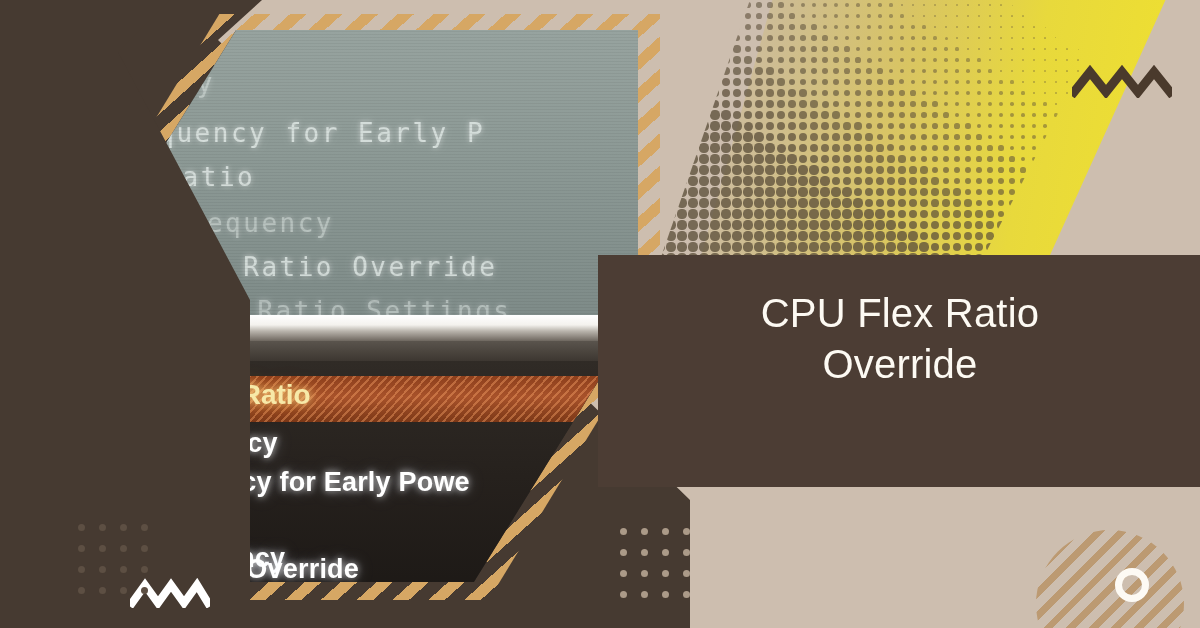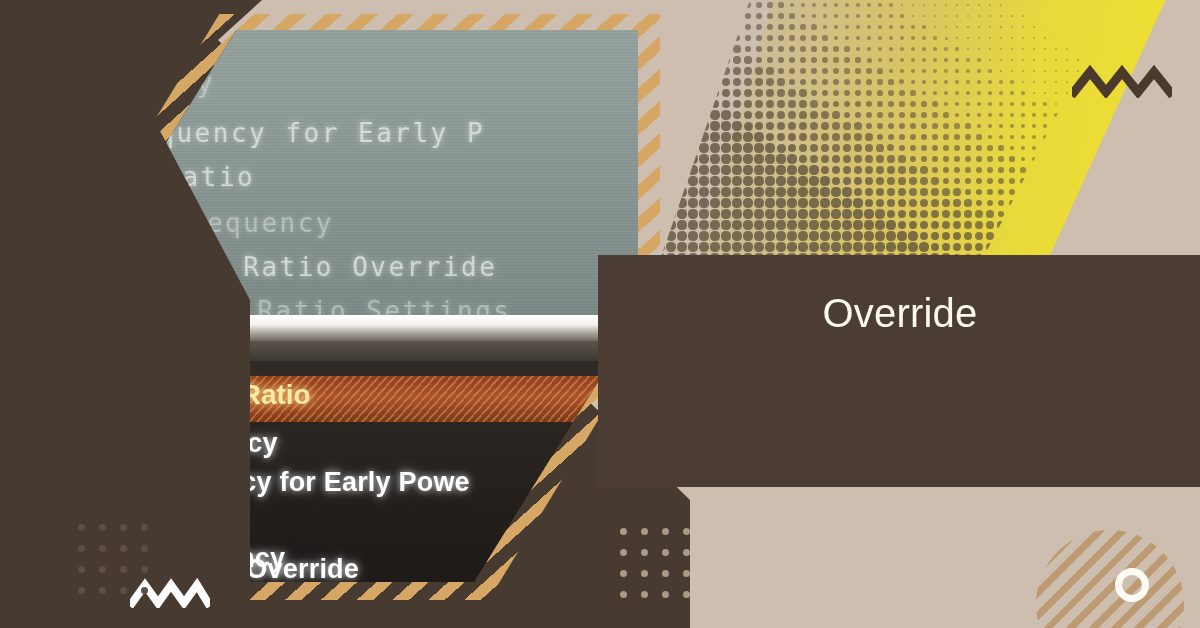--- a/index.html
+++ b/index.html
@@ -1185,20 +1185,21 @@
       <div class="bios-line bl" style="left:52px; top:513px;">e Frequency</div>
       <div class="bios-line bl" style="left:60px; top:524px; top:524px;">ex Ratio Override</div>
     </div>
   </div>
 
   <div class="wedge-left"></div>
 
   <div class="bg-brown-right"></div>
 
   <div class="title-block">
+    <div>CPU Flex Ratio</div>
     <div>Override</div>
   </div>
 
   <svg class="zig zig-tr" viewBox="0 0 100 34">
     <polyline points="2,28 18,8 34,28 50,8 66,28 82,8 98,28" fill="none" stroke="#4a3a2c" stroke-width="9" stroke-linecap="square" stroke-linejoin="miter"></polyline>
   </svg>
 
   <svg class="zig zig-bl" viewBox="0 0 80 30">
     <polyline points="2,25 15,7 28,25 41,7 54,25 67,7 78,25" fill="none" stroke="#ffffff" stroke-width="8" stroke-linecap="square" stroke-linejoin="miter"></polyline>
   </svg>

